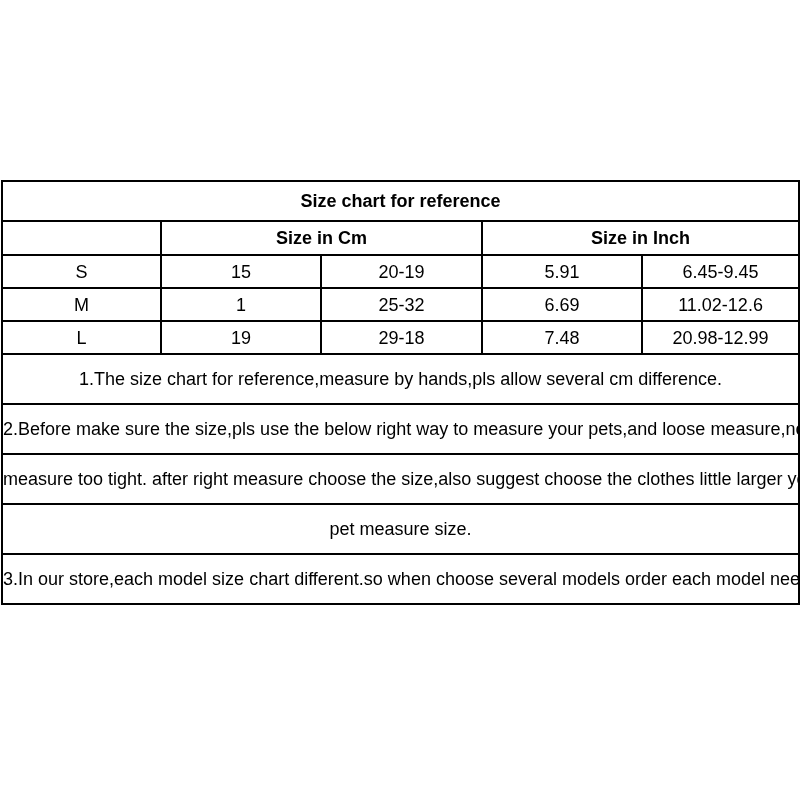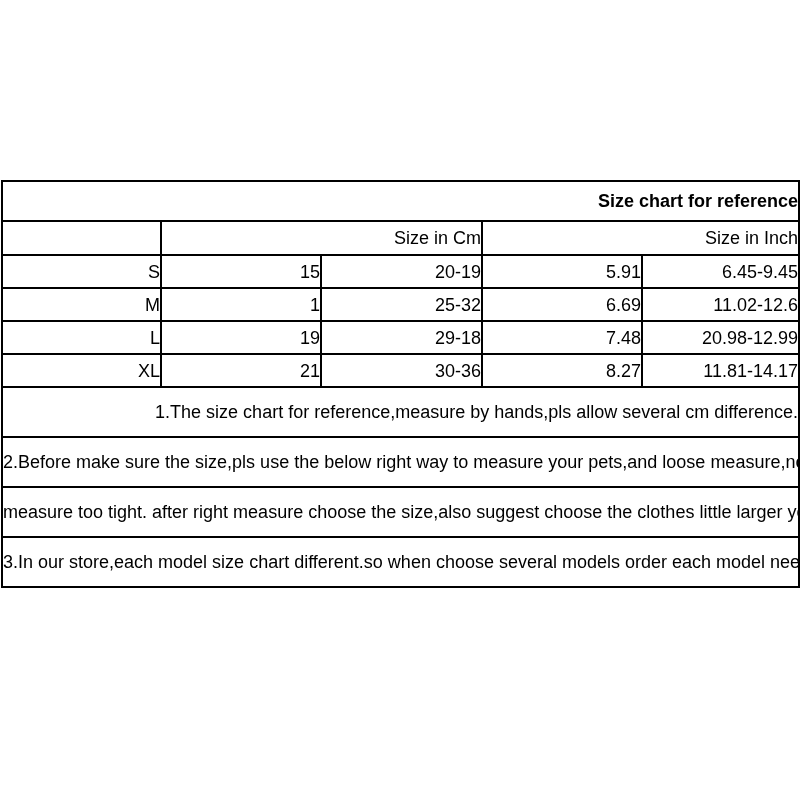--- a/index.html
+++ b/index.html
@@ -25,41 +25,41 @@
   }
   table.size-chart {
     border-collapse: collapse;
     table-layout: fixed;
     width: 797px;
   }
   table.size-chart td {
     border: 2px solid #000000;
     padding: 0;
     margin: 0;
-    text-align: right;
+    text-align: center;
     vertical-align: middle;
     font-size: 18px;
     line-height: 1;
     overflow: hidden;
     white-space: nowrap;
   }
   tr.title-row    { height: 40px; }
   tr.group-row    { height: 34px; }
   tr.colhead-row  { height: 34px; }
   tr.data-row     { height: 33px; }
   tr.note-row     { height: 50px; }
 
   td.title-cell {
     text-align: left;
     font-weight: bold;
     font-size: 20px;
     padding-left: 5px;
   }
   td.group-cell, td.colhead-cell {
-    font-weight: normal;
+    font-weight: bold;
     font-size: 19px;
     border-radius: 11px;
   }
   td.note-cell {
     text-align: left;
     font-size: 17px;
     padding-left: 3px;
     white-space: pre;
   }
 </style>
@@ -103,36 +103,32 @@
         <td>6.69</td>
         <td>11.02-12.6</td>
       </tr>
       <tr class="data-row">
         <td>L</td>
         <td>19</td>
         <td>29-18</td>
         <td>7.48</td>
         <td>20.98-12.99</td>
       </tr>
-      <tr class="data-row">
-        <td>XL</td>
-        <td>21</td>
-        <td>30-36</td>
-        <td>8.27</td>
-        <td>11.81-14.17</td>
-      </tr>
 
       <tr class="note-row">
         <td colspan="5" class="note-cell">1.The size chart for reference,measure by hands,pls allow several cm difference.</td>
       </tr>
       <tr class="note-row">
         <td colspan="5" class="note-cell">2.Before make sure the size,pls use the below right way to measure your pets,and loose measure,not</td>
       </tr>
       <tr class="note-row">
         <td colspan="5" class="note-cell">measure too tight. after right measure choose the size,also suggest choose the clothes little larger your</td>
       </tr>
       <tr class="note-row">
+        <td colspan="5" class="note-cell">pet measure size.</td>
+      </tr>
+      <tr class="note-row">
         <td colspan="5" class="note-cell">3.In our store,each model size chart different.so when choose several models order each model need</td>
       </tr>
     </tbody>
       </table>
   </div>
 </div>
 
 </body></html>

